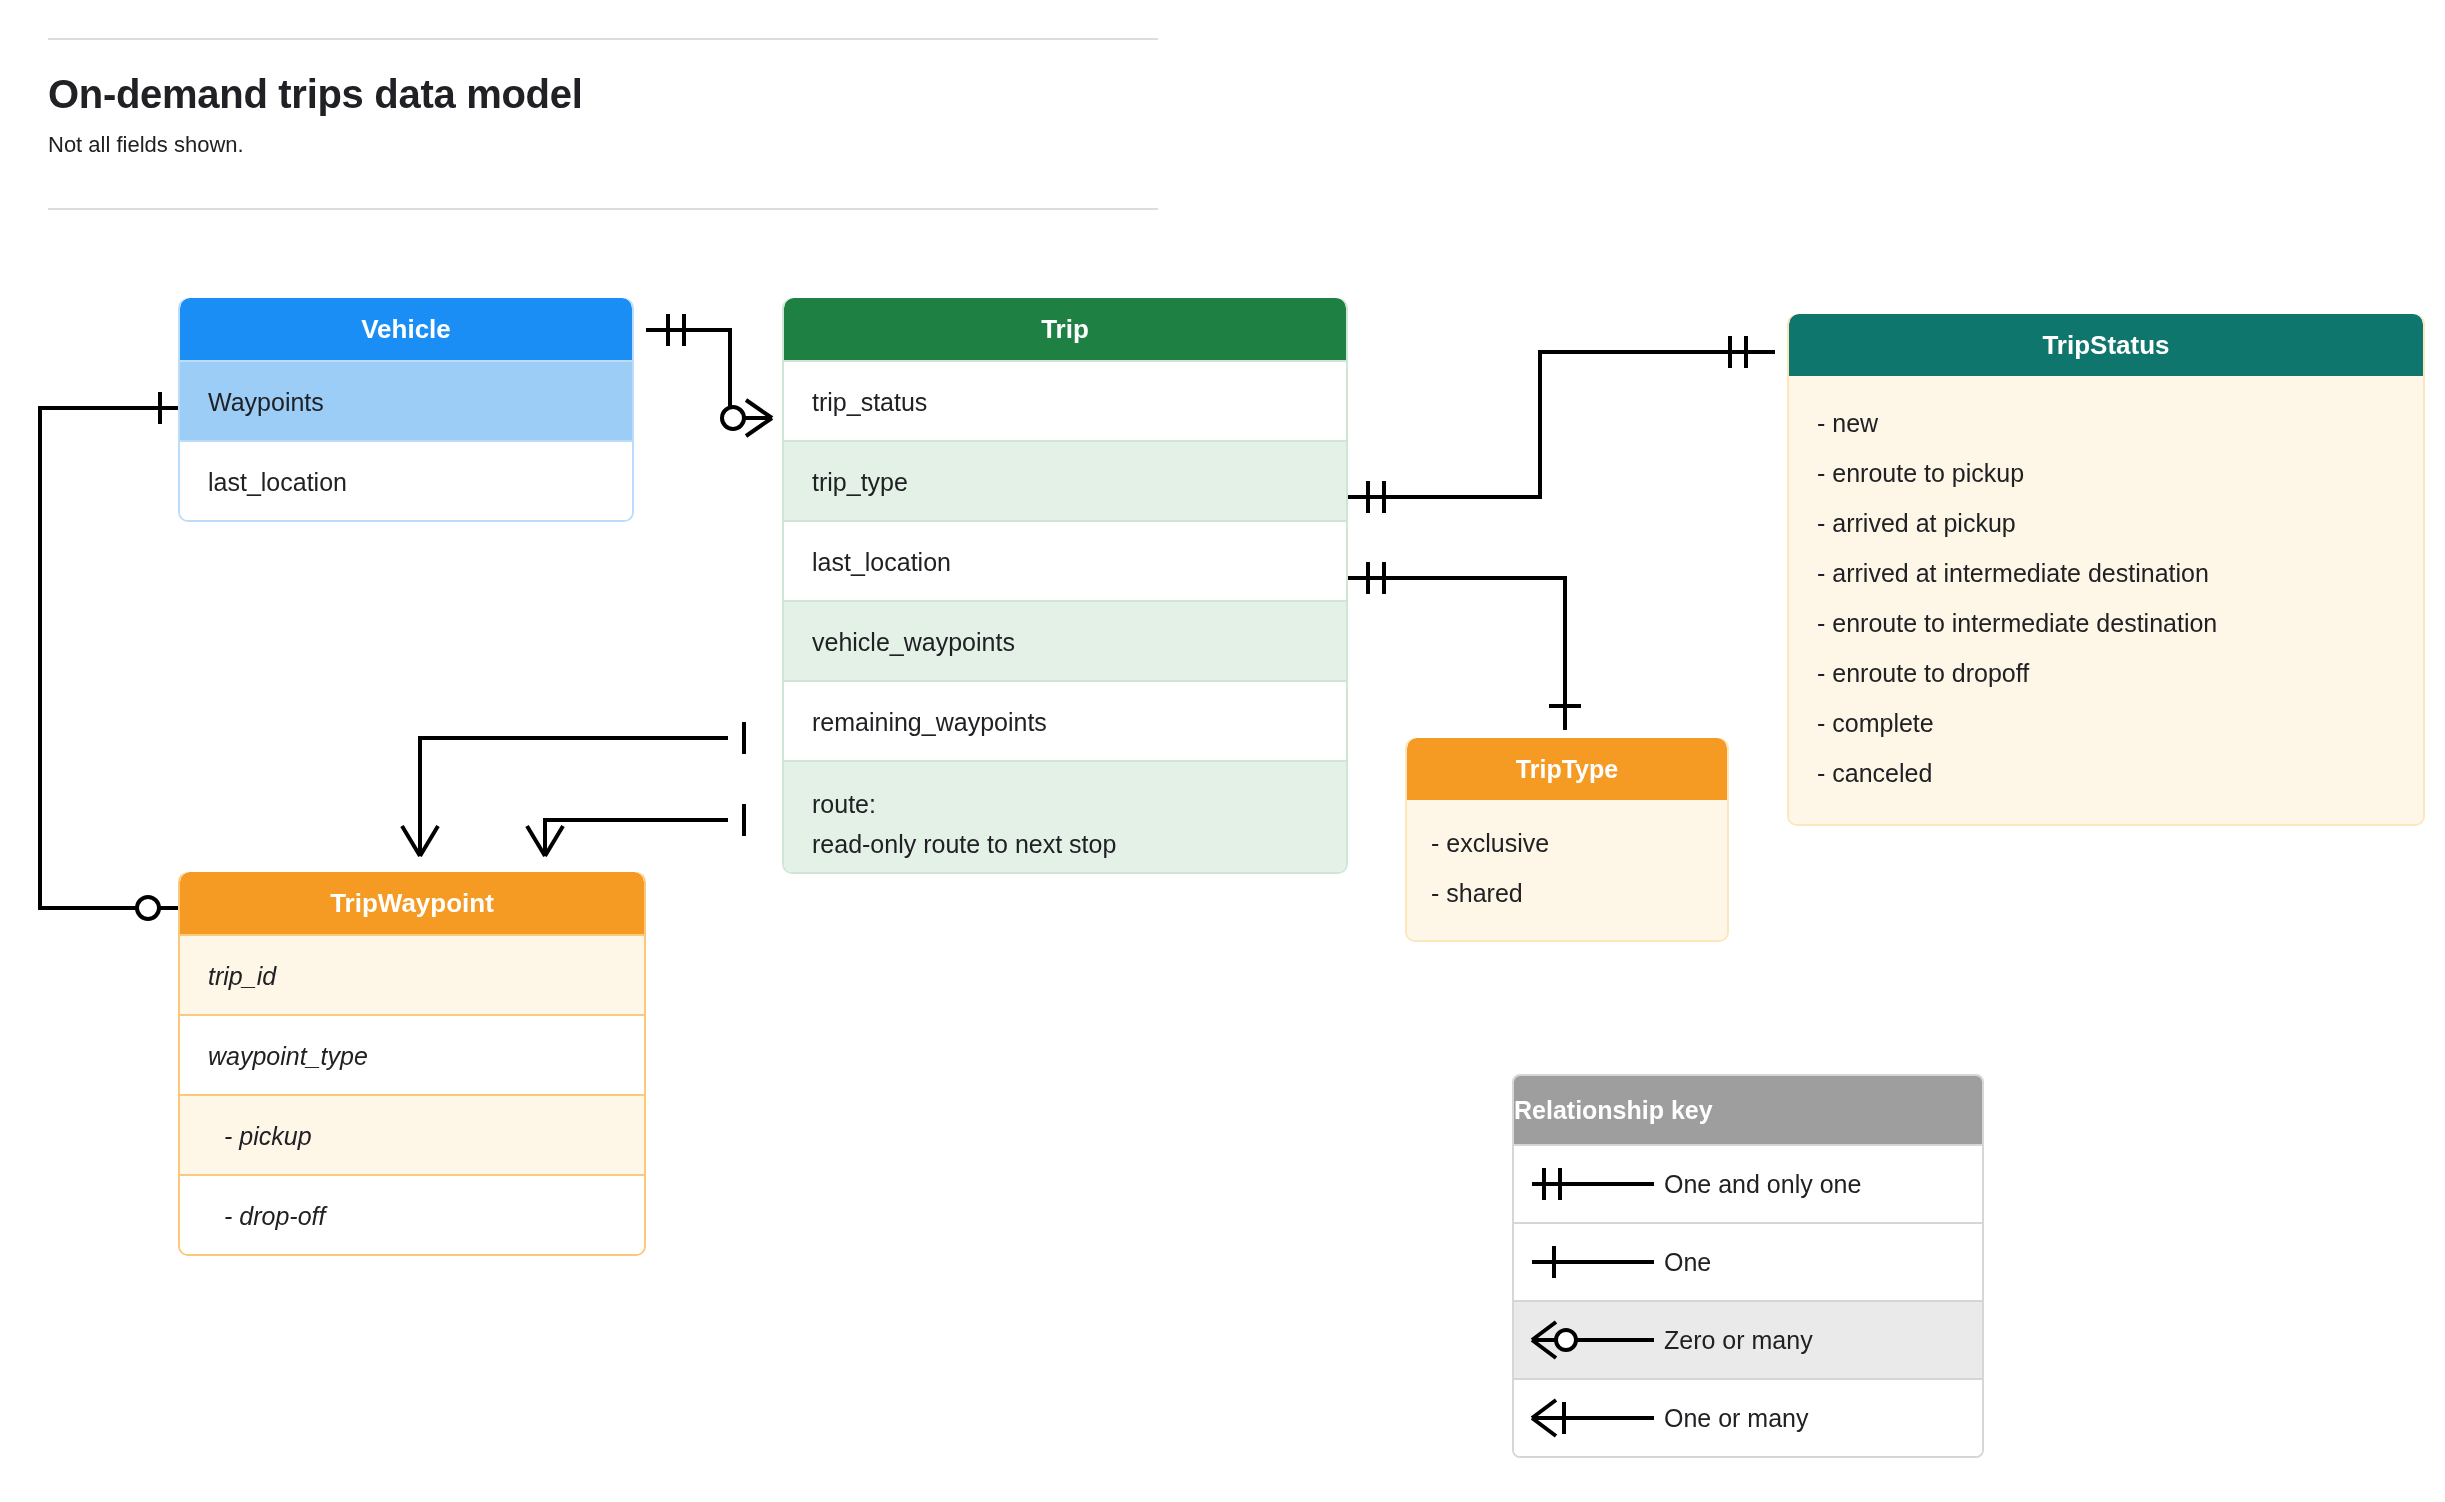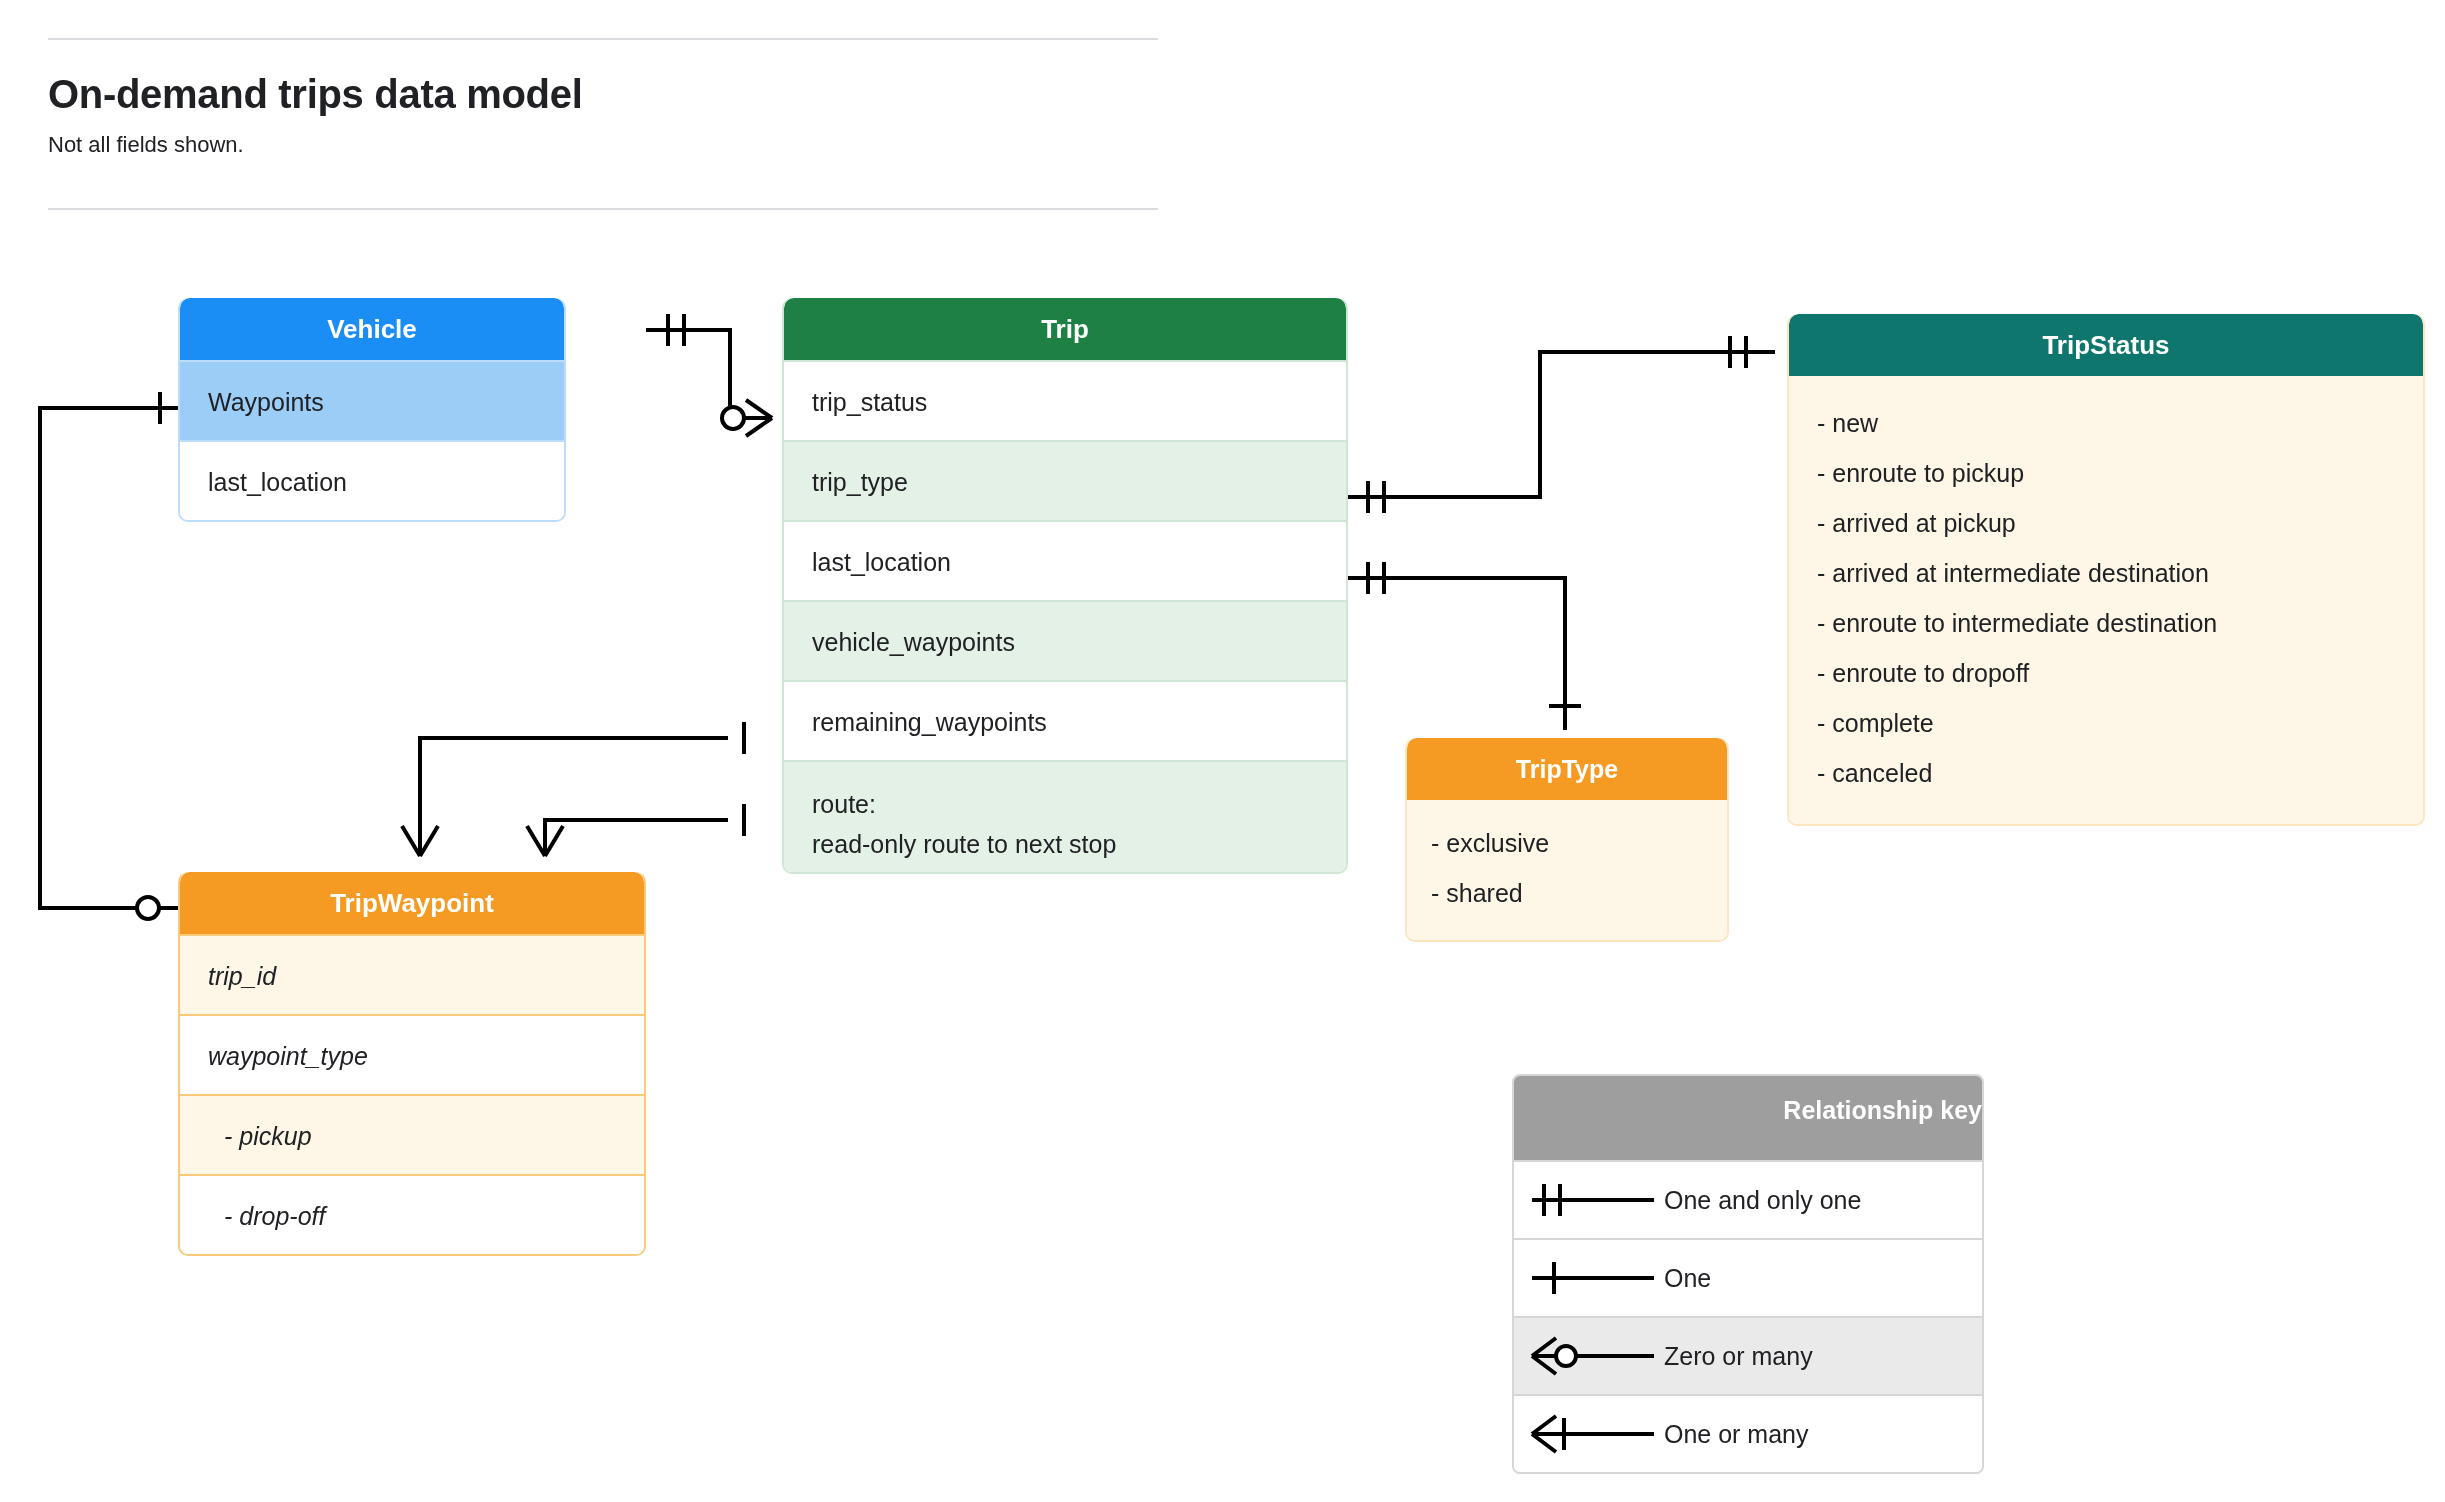--- a/index.html
+++ b/index.html
@@ -65,21 +65,21 @@
     padding: 0 28px;
     line-height: 80px;
     height: 80px;
     white-space: nowrap;
   }
 
   
   #entity-vehicle {
     left: 178px;
     top: 298px;
-    width: 388px;
+    width: 456px;
     border: 2px solid #bcdcfb;
     border-top: none;
     border-radius: 10px;
   }
   #entity-vehicle .entity-header { background: #1a8ef5; border-radius: 10px 10px 0 0; }
   #entity-vehicle .row { background: #ffffff; border-top: 2px solid #bcdcfb; }
   #entity-vehicle .row.shaded { background: #9ccdf7; }
 
   
   #entity-trip {
@@ -158,23 +158,23 @@
     box-sizing: border-box;
     border: 2px solid #d6d6d6;
     border-radius: 8px;
     overflow: hidden;
   }
   #relationship-key .key-header {
     background: #9e9e9e;
     color: #ffffff;
     font-size: 25px;
     font-weight: bold;
-    text-align: right;
+    text-align: left;
     line-height: 68px;
-    height: 84px;
+    height: 68px;
   }
   .key-row {
     display: flex;
     align-items: center;
     height: 76px;
     border-top: 2px solid #d6d6d6;
     background: #ffffff;
   }
   .key-row.alt { background: #eaeaea; }
   .key-symbol {

